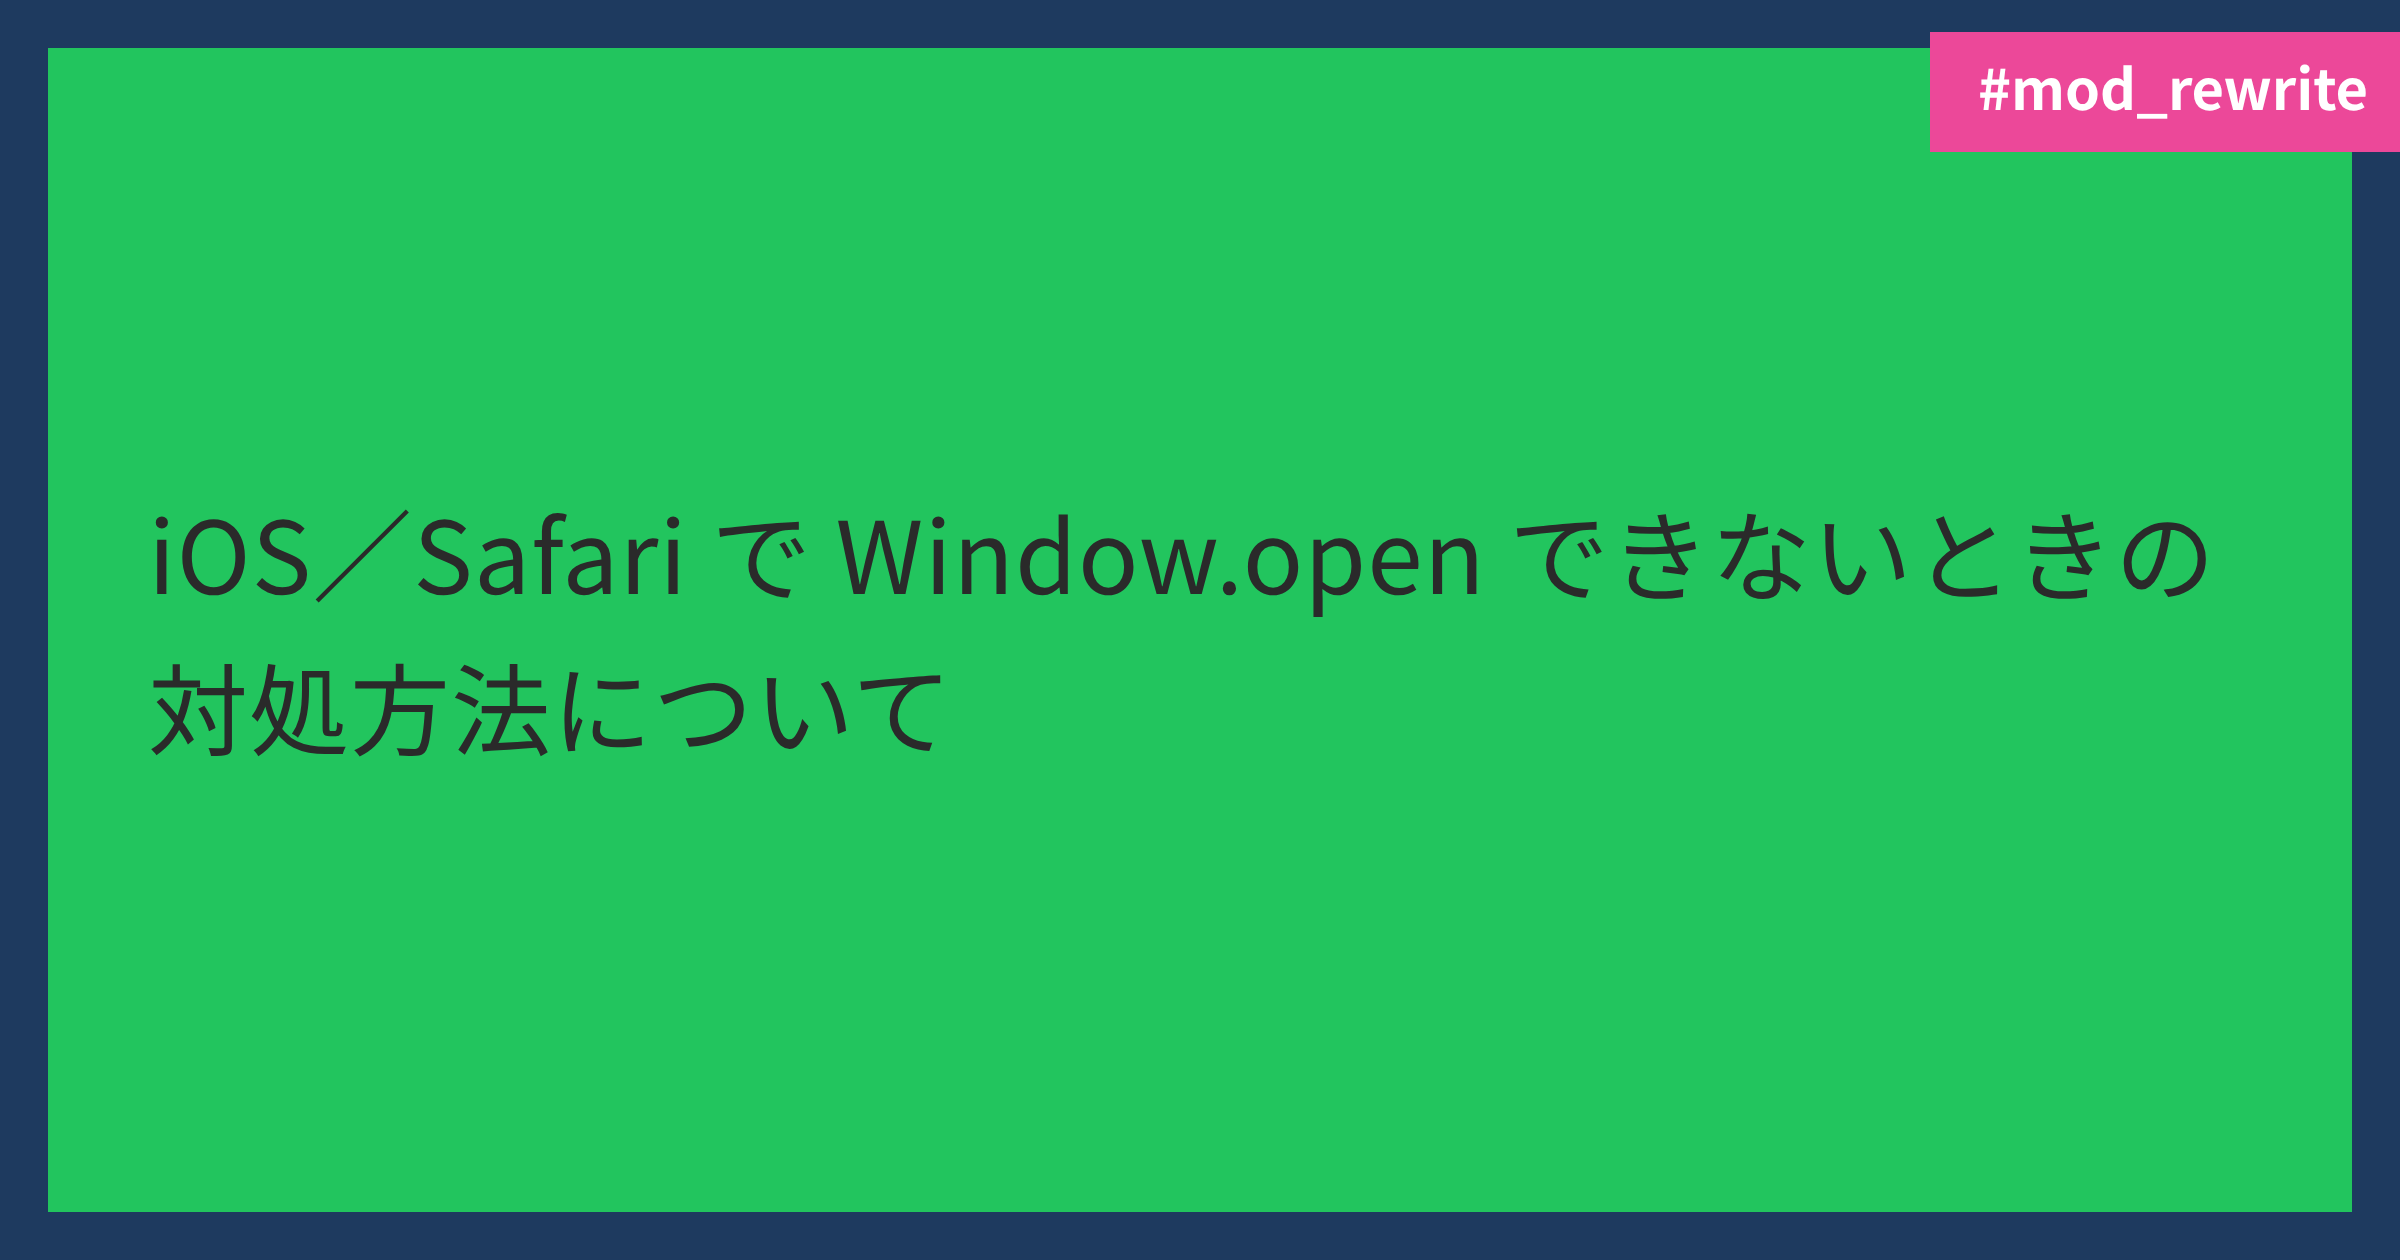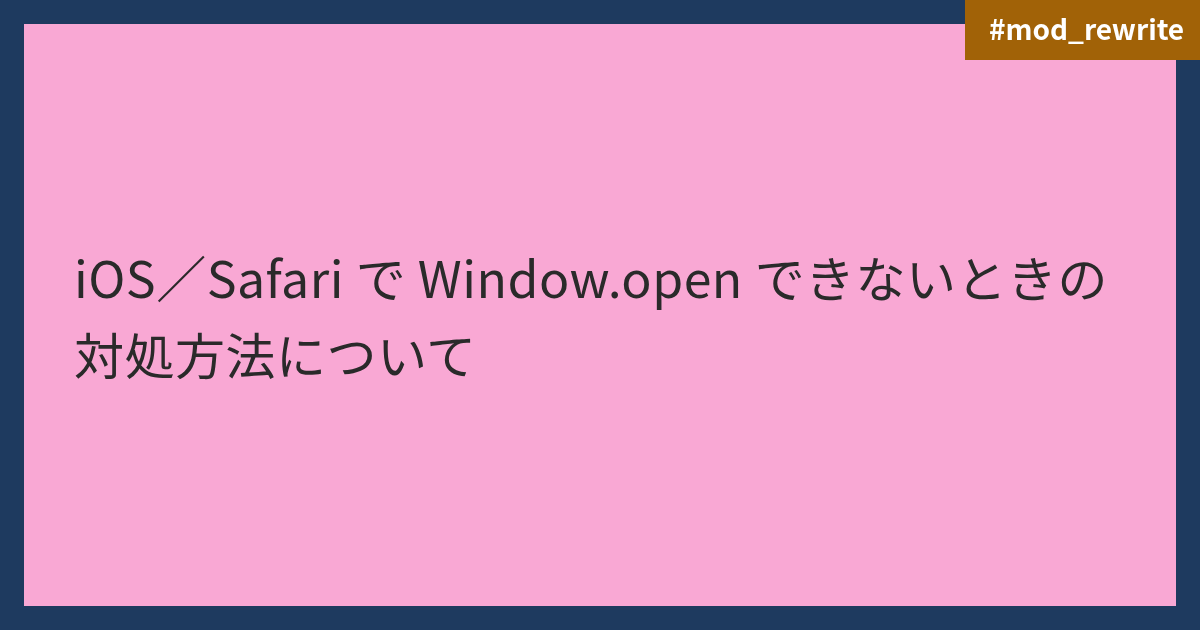--- a/index.html
+++ b/index.html
@@ -14,31 +14,31 @@
       position: relative;
       font-family: -apple-system, BlinkMacSystemFont, "Hiragino Sans", "Hiragino Kaku Gothic ProN", "Noto Sans JP", Meiryo, sans-serif;
       overflow: hidden;
     }
     .inner {
       position: absolute;
       top: 24px;
       left: 24px;
       right: 24px;
       bottom: 24px;
-      background: #f9a8d4;
+      background: #22c55e;
       display: flex;
       align-items: center;
       padding: 0 50px;
       justify-content: center;
     }
     .tag-wrapper {
       position: absolute;
-      top: 0;
+      top: 16px;
       right: 0;
-      background: #a16207;
+      background: #ec4899;
       padding: 8px 16px 12px 24px;
       z-index: 2;
     }
     .tag {
       color: #ffffff;
       font-size: 28px;
       font-weight: 700;
     }
     .title {
       color: #2a2a2a;

